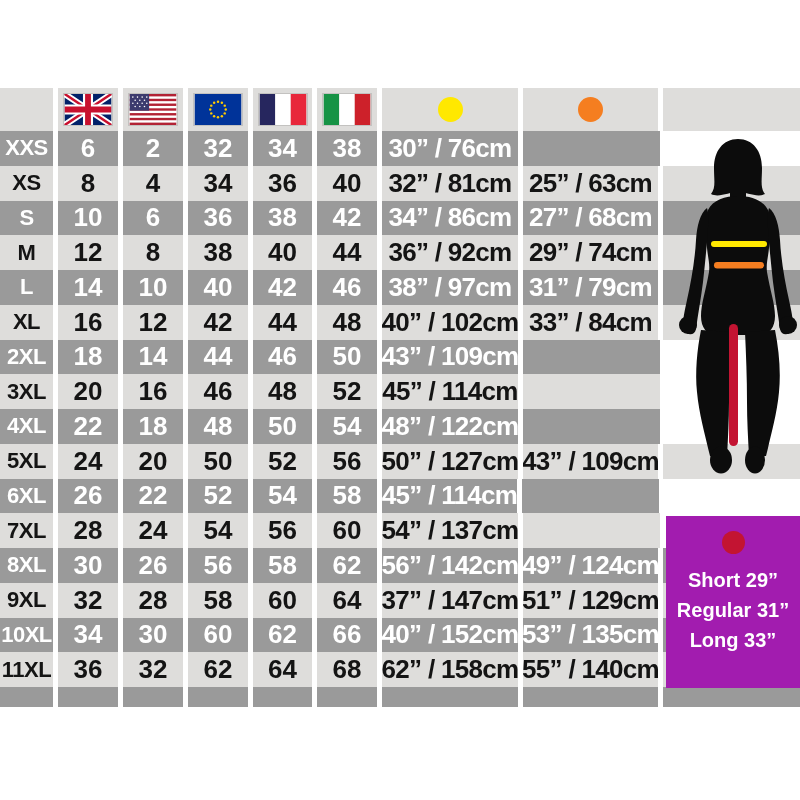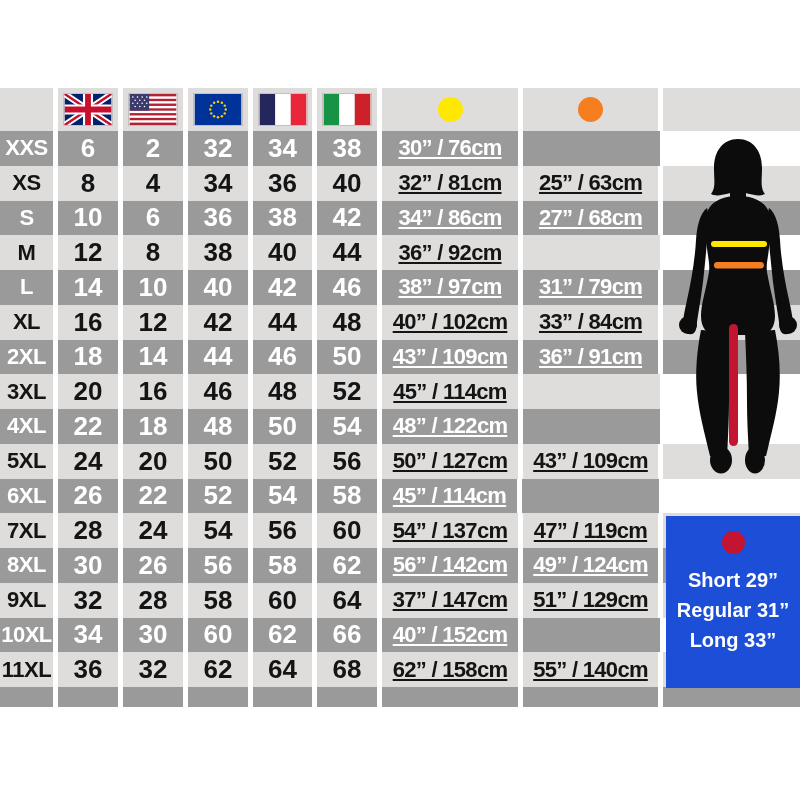--- a/index.html
+++ b/index.html
@@ -17,28 +17,28 @@
   .c4{flex:0 0 59px;}
   .c6{flex:0 0 136px;}
   .c7{flex:0 0 135px;}
   .c8{flex:0 0 137px;}
   .trow.dark .cell{background:#9a9a9a;color:#ffffff;}
   .trow.light .cell{background:#dedddb;color:#141414;}
   .trow.header .cell{background:#dedddb;}
   .trow.partial .cell{background:#9a9a9a;}
   .cell.num{font-size:26px;}
   .cell.label{font-size:22px;letter-spacing:-0.5px;}
-  .cell.meas{font-size:22px;letter-spacing:-0.7px;text-decoration:underline;}
+  .cell.meas{font-size:26px;letter-spacing:-0.7px;}
   .hdot{width:25px;height:25px;border-radius:50%;}
   .hdot.yellow{background:#ffe800;}
   .hdot.orange{background:#f57e20;}
   .flag{display:block;box-shadow:0 0 0 1px rgba(0,0,0,0.12);}
   .figure-svg{position:absolute;left:663px;top:88px;width:137px;height:600px;pointer-events:none;}
   .leg-box{
-    position:absolute;left:666px;top:516px;width:134px;height:172px;background:#1d4ed8;
+    position:absolute;left:666px;top:516px;width:134px;height:172px;background:#a21caf;
     display:flex;flex-direction:column;align-items:center;color:#ffffff;
   }
   .leg-dot{width:23px;height:23px;border-radius:50%;background:#c31432;margin:15px 0 11px 0;flex:0 0 auto;}
   .leg-line{font-size:20px;line-height:30px;}
 </style>
 </head>
 <body>
 
 <div class="canvas">
 
@@ -158,20 +158,21 @@
     <div class="cell c7 meas">27” / 68cm</div>
     <div class="cell c8"></div>
   </div><div class="trow light">
     <div class="cell c0 label">M</div>
     <div class="cell c1 num">12</div>
     <div class="cell c2 num">8</div>
     <div class="cell c3 num">38</div>
     <div class="cell c4 num">40</div>
     <div class="cell c5 num">44</div>
     <div class="cell c6 meas">36” / 92cm</div>
+    <div class="cell c7 meas">29” / 74cm</div>
     <div class="cell c8"></div>
   </div><div class="trow dark">
     <div class="cell c0 label">L</div>
     <div class="cell c1 num">14</div>
     <div class="cell c2 num">10</div>
     <div class="cell c3 num">40</div>
     <div class="cell c4 num">42</div>
     <div class="cell c5 num">46</div>
     <div class="cell c6 meas">38” / 97cm</div>
     <div class="cell c7 meas">31” / 79cm</div>
@@ -187,21 +188,20 @@
     <div class="cell c7 meas">33” / 84cm</div>
     <div class="cell c8"></div>
   </div><div class="trow dark">
     <div class="cell c0 label">2XL</div>
     <div class="cell c1 num">18</div>
     <div class="cell c2 num">14</div>
     <div class="cell c3 num">44</div>
     <div class="cell c4 num">46</div>
     <div class="cell c5 num">50</div>
     <div class="cell c6 meas">43” / 109cm</div>
-    <div class="cell c7 meas">36” / 91cm</div>
     <div class="cell c8"></div>
   </div><div class="trow light">
     <div class="cell c0 label">3XL</div>
     <div class="cell c1 num">20</div>
     <div class="cell c2 num">16</div>
     <div class="cell c3 num">46</div>
     <div class="cell c4 num">48</div>
     <div class="cell c5 num">52</div>
     <div class="cell c6 meas">45” / 114cm</div>
     <div class="cell c8"></div>
@@ -234,21 +234,20 @@
     <div class="cell c7 meas">45” / 114cm</div>
     <div class="cell c8"></div>
   </div><div class="trow light">
     <div class="cell c0 label">7XL</div>
     <div class="cell c1 num">28</div>
     <div class="cell c2 num">24</div>
     <div class="cell c3 num">54</div>
     <div class="cell c4 num">56</div>
     <div class="cell c5 num">60</div>
     <div class="cell c6 meas">54” / 137cm</div>
-    <div class="cell c7 meas">47” / 119cm</div>
     <div class="cell c8"></div>
   </div><div class="trow dark">
     <div class="cell c0 label">8XL</div>
     <div class="cell c1 num">30</div>
     <div class="cell c2 num">26</div>
     <div class="cell c3 num">56</div>
     <div class="cell c4 num">58</div>
     <div class="cell c5 num">62</div>
     <div class="cell c6 meas">56” / 142cm</div>
     <div class="cell c7 meas">49” / 124cm</div>
@@ -264,20 +263,21 @@
     <div class="cell c7 meas">51” / 129cm</div>
     <div class="cell c8"></div>
   </div><div class="trow dark">
     <div class="cell c0 label">10XL</div>
     <div class="cell c1 num">34</div>
     <div class="cell c2 num">30</div>
     <div class="cell c3 num">60</div>
     <div class="cell c4 num">62</div>
     <div class="cell c5 num">66</div>
     <div class="cell c6 meas">40” / 152cm</div>
+    <div class="cell c7 meas">53” / 135cm</div>
     <div class="cell c8"></div>
   </div><div class="trow light">
     <div class="cell c0 label">11XL</div>
     <div class="cell c1 num">36</div>
     <div class="cell c2 num">32</div>
     <div class="cell c3 num">62</div>
     <div class="cell c4 num">64</div>
     <div class="cell c5 num">68</div>
     <div class="cell c6 meas">62” / 158cm</div>
     <div class="cell c7 meas">55” / 140cm</div>

